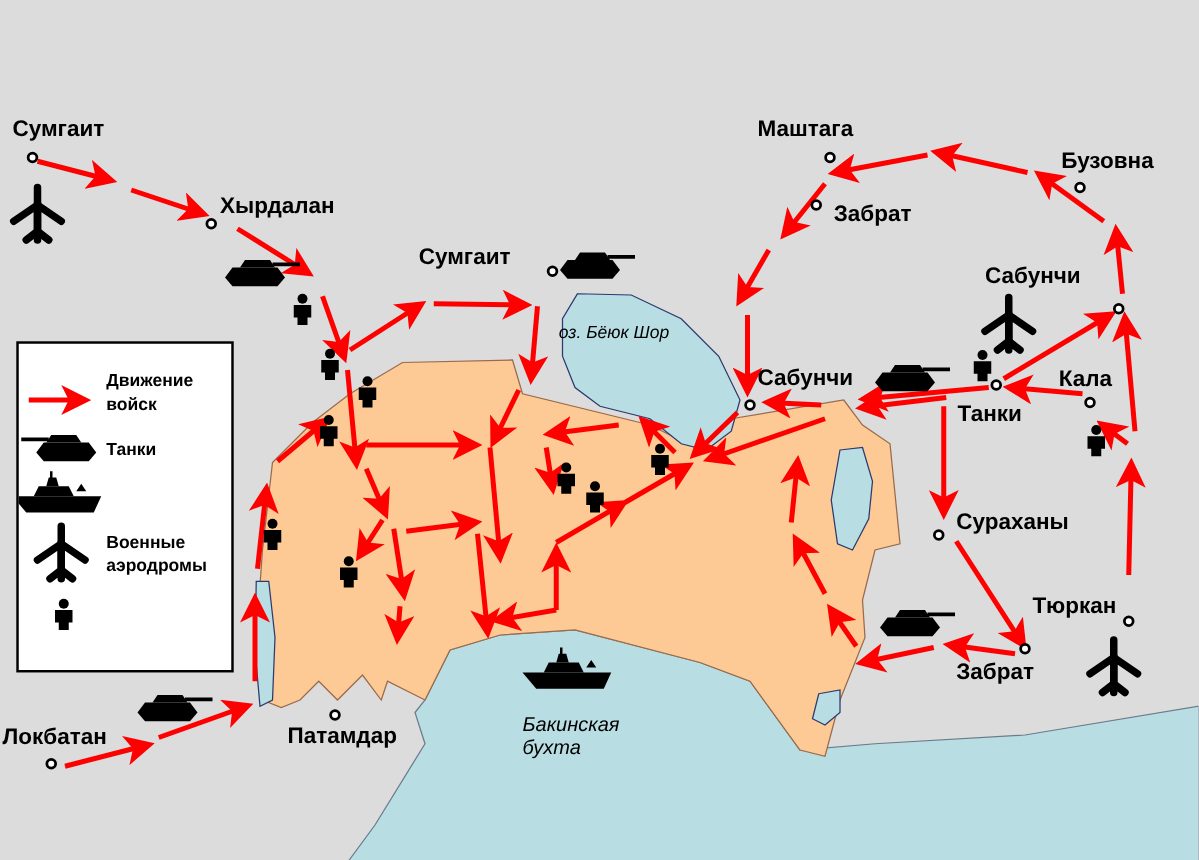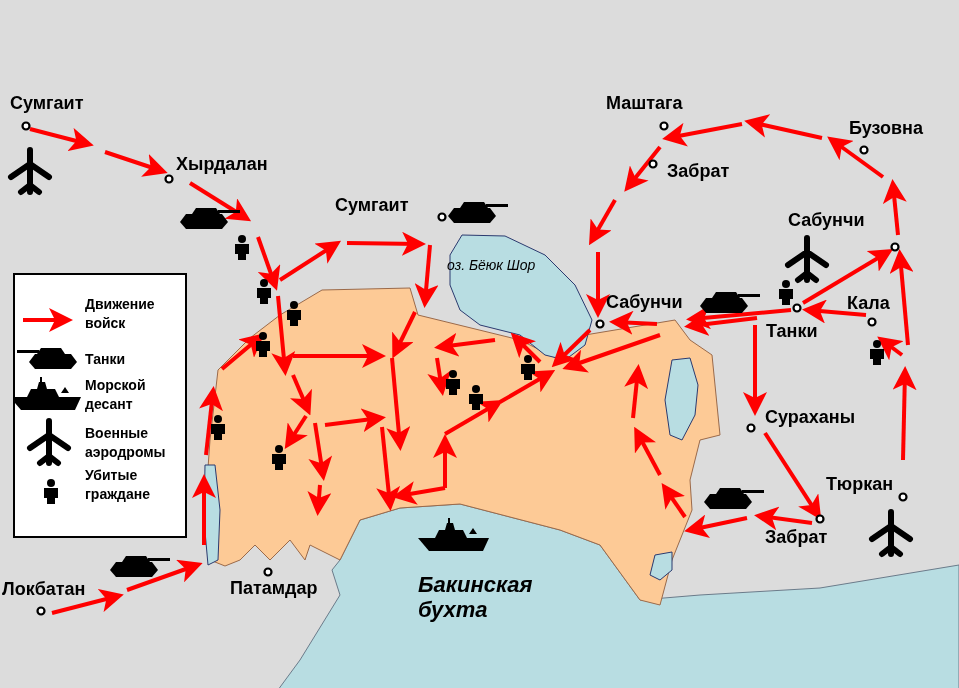--- a/index.html
+++ b/index.html
@@ -161,32 +161,30 @@
 <div class="lbl" style="left:606px;top:253px">Сабунчи</div>
 <div class="lbl" style="left:847px;top:254px">Кала</div>
 <div class="lbl" style="left:766px;top:282px">Танки</div>
 <div class="lbl" style="left:765px;top:368px">Сураханы</div>
 <div class="lbl" style="left:826px;top:435px">Тюркан</div>
 <div class="lbl" style="left:765px;top:488px">Забрат</div>
 <div class="lbl" style="left:2px;top:540px">Локбатан</div>
 <div class="lbl" style="left:230px;top:539px">Патамдар</div>
 
 <div class="water-lbl" style="left:447px;top:217px;font-size:14px">оз. Бёюк Шор</div>
-<div class="water-lbl" style="left:418px;top:532px;font-size:22px;font-weight:bold">
+<div class="water-lbl" style="left:418px;top:532px;font-size:16px;font-weight:normal">
   <div>Бакинская</div>
   <div>бухта</div>
 </div>
 
 <div id="legend">
   <svg width="170" height="237">
     <line x1="8" y1="45" x2="52" y2="45" stroke="#ff0000" stroke-width="4" marker-end="url(#ah)"></line>
     <use href="#tankL" x="34" y="85"></use>
     <use href="#ship" x="32" y="122"></use>
     <use href="#plane" x="34" y="168"></use>
     <use href="#person" x="36" y="217"></use>
   </svg>
   <div class="leg-txt" style="top:20px">Движение войск</div>
   <div class="leg-txt" style="top:75px">Танки</div>
-  <div class="leg-txt" style="top:101px;width:90px">Морской десант</div>
   <div class="leg-txt" style="top:149px;width:100px">Военные аэродромы</div>
-  <div class="leg-txt" style="top:191px;width:90px">Убитые граждане</div>
 </div>
 </div>
 
 </body></html>

